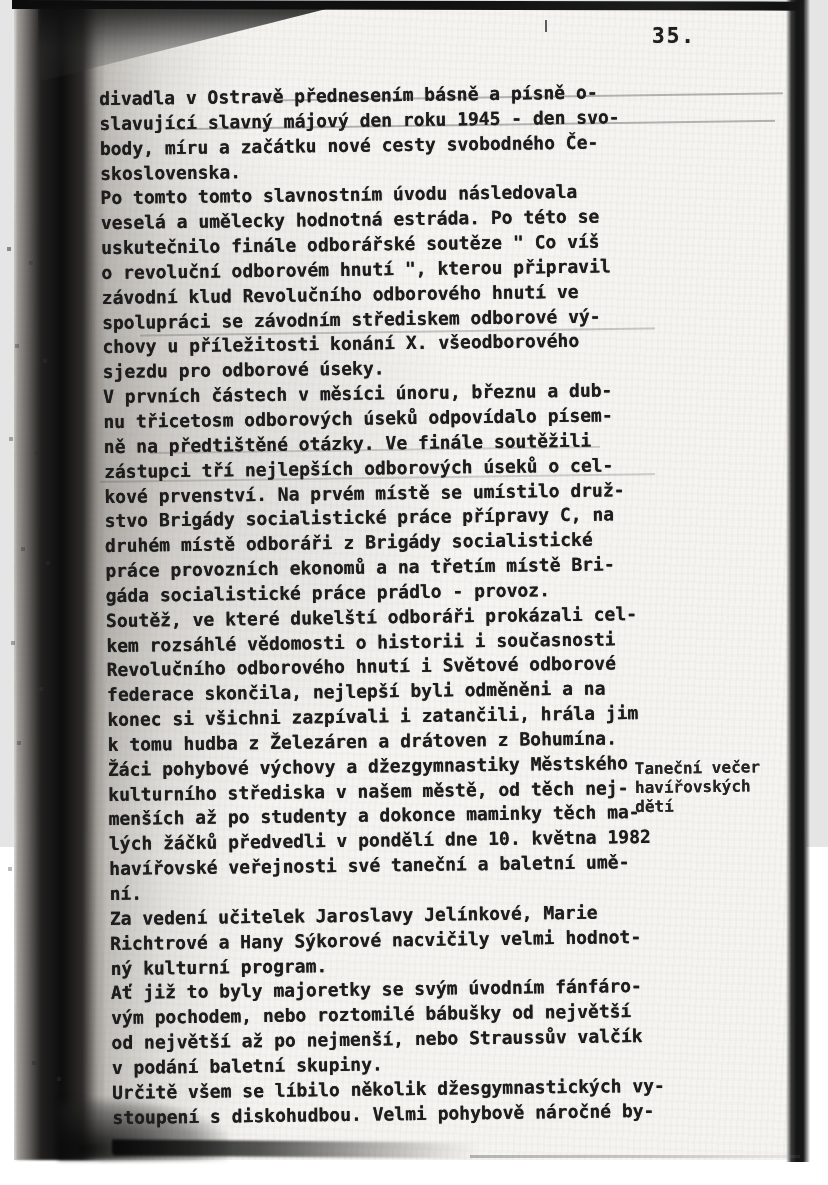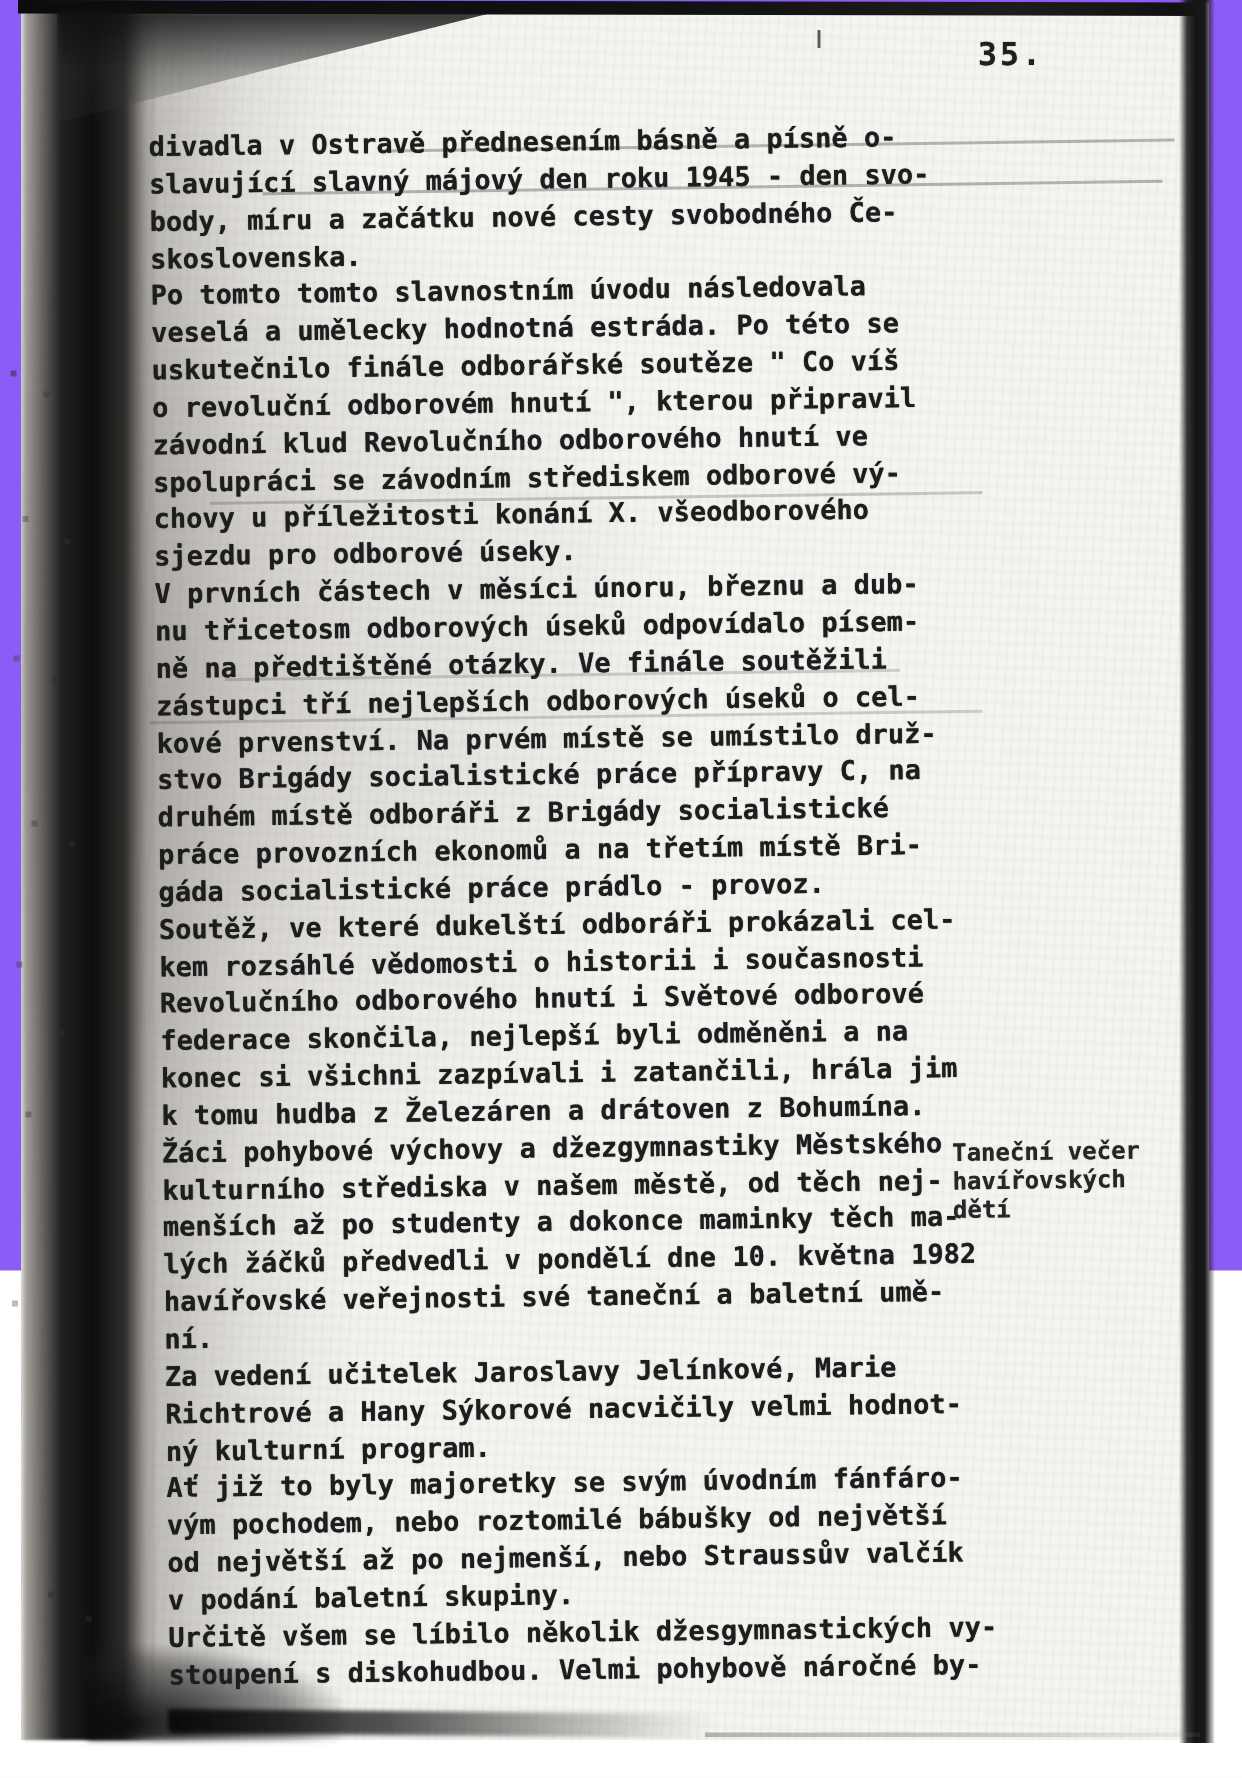--- a/index.html
+++ b/index.html
@@ -5,21 +5,21 @@
   html, body {
     margin: 0; padding: 0;
     width: 828px; height: 1185px;
     background: #ffffff;
     overflow: hidden;
     font-family: "DejaVu Sans Mono", "Liberation Mono", monospace;
   }
   .scan {
     position: relative;
     width: 828px; height: 847px;
-    background: #8b5cf6;
+    background: #e5e5e5;
   }
   
   .page-surface {
     position: absolute; left: 14px; top: 2px;
     width: 792px; height: 1158px;
     background:
       radial-gradient(ellipse at 8% 40%, rgba(125,120,114,0.30), rgba(0,0,0,0) 38%),
       linear-gradient(to right, rgba(150,146,140,0.32) 0%, rgba(205,202,196,0.22) 15%, rgba(236,234,230,0.10) 32%, rgba(0,0,0,0) 55%),
       #f5f4f1;
   }

